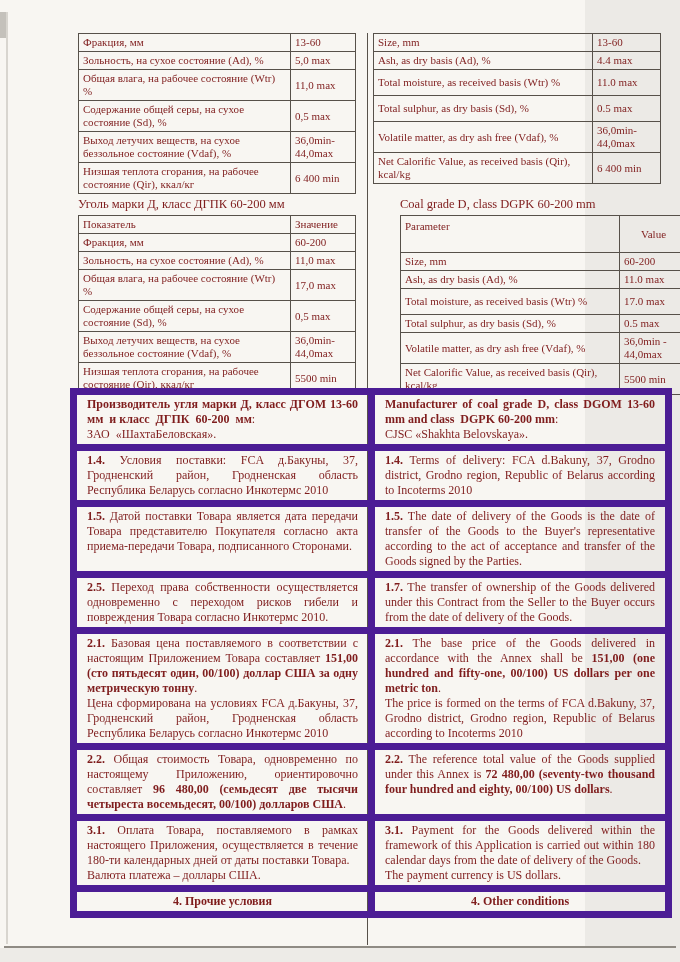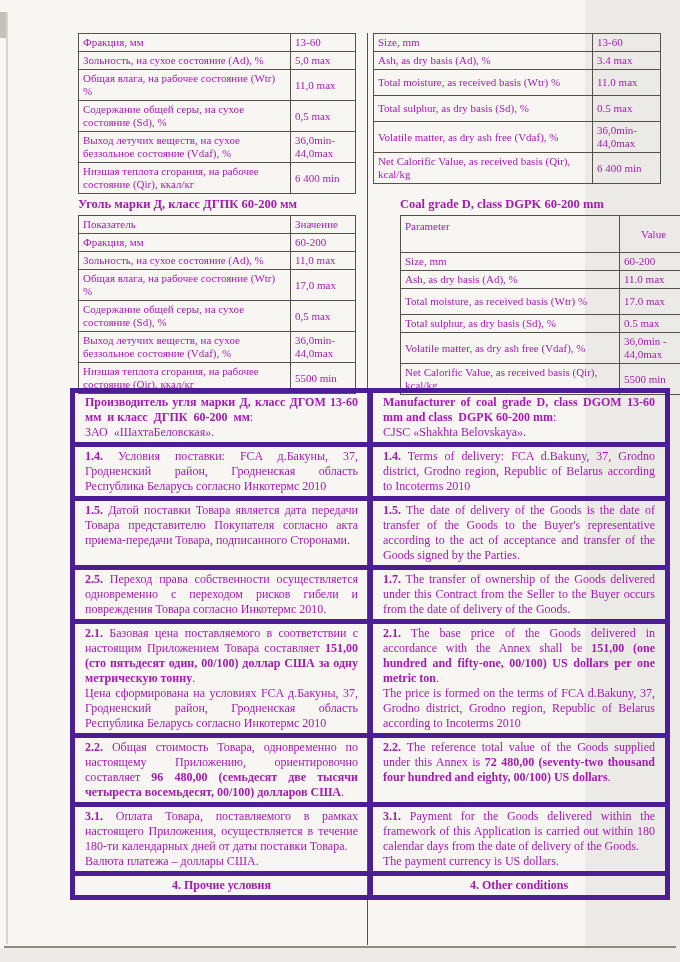--- a/index.html
+++ b/index.html
@@ -3,21 +3,21 @@
 <meta charset="utf-8">
 <style>
   html,body{margin:0;padding:0;}
   body{
     width:680px;height:962px;overflow:hidden;
     background:#eceae6;
     font-family:"Liberation Serif","DejaVu Serif",serif;
   }
   .page{
     position:relative;width:585px;height:962px;
-    background:#f8f6f2;color:#a21caf;
+    background:#f8f6f2;color:#7f1d1d;
   }
   
   .edge-left{position:absolute;left:6px;top:12px;width:2px;height:932px;background:#d8d5cf;}
   .corner-mark{position:absolute;left:0;top:12px;width:7px;height:26px;background:#c4c1bb;}
   .bottom-line{position:absolute;left:4px;top:946px;width:672px;height:2px;background:#8f8b84;}
   .bottom-band{position:absolute;left:0;top:948px;width:680px;height:14px;background:#edebe7;}
   .vline{position:absolute;left:367px;top:33px;width:1px;height:912px;background:#57514a;}
 
   
   table.spec{
@@ -26,33 +26,33 @@
   }
   table.spec td{
     border:1px solid #57514a;
     padding:2px 4px;vertical-align:middle;
   }
   table.spec td.v{white-space:pre-line;}
   .spec-ru-top{position:absolute;left:78px;top:33px;width:277px;}
   .spec-en-top{position:absolute;left:373px;top:33px;width:287px;}
   .sec2-left{position:absolute;left:78px;top:197px;width:277px;}
   .sec2-right{position:absolute;left:373px;top:197px;width:287px;margin-left:27px;}
-  .tbl-title{font-weight:bold;font-size:12.5px;margin:0 0 3px 0;}
+  .tbl-title{font-weight:normal;font-size:12.5px;margin:0 0 3px 0;}
   .w-ru table.spec col.p{width:212px}.w-ru table.spec col.v{width:65px}
   .w-en table.spec col.p{width:219px}.w-en table.spec col.v{width:68px}
   table.spec{width:100%;}
 
   
   table.main{
     position:absolute;left:70px;top:388px;width:595px;
     border-collapse:collapse;table-layout:fixed;
     font-size:12px;line-height:15px;
   }
   table.main td{
-    border:5px solid #4c1d95;
+    border:7px solid #4c1d95;
     padding:2px 10px;vertical-align:top;
   }
   td.para{white-space:pre-wrap;text-align:justify;}
   td.head{font-weight:bold;text-align:center;padding:3px 6px;}
   .b{font-weight:bold;}
 </style>
 </head>
 <body>
 
 <div class="page">
@@ -102,21 +102,21 @@
           <col class="p">
           <col class="v">
         </colgroup>
       <tbody>
           <tr>
             <td>Size, mm</td>
             <td class="v">13-60</td>
           </tr>
       <tr>
             <td>Ash, as dry basis (Ad), %</td>
-            <td class="v">3.4 max</td>
+            <td class="v">4.4 max</td>
           </tr>
       <tr>
             <td style="padding-top:6px;padding-bottom:6px">Total moisture, as received basis (Wtr) %</td>
             <td class="v">11.0 max</td>
           </tr>
       <tr>
             <td style="padding-top:6px;padding-bottom:6px">Total sulphur, as dry basis (Sd), %</td>
             <td class="v">0.5 max</td>
           </tr>
       <tr>

